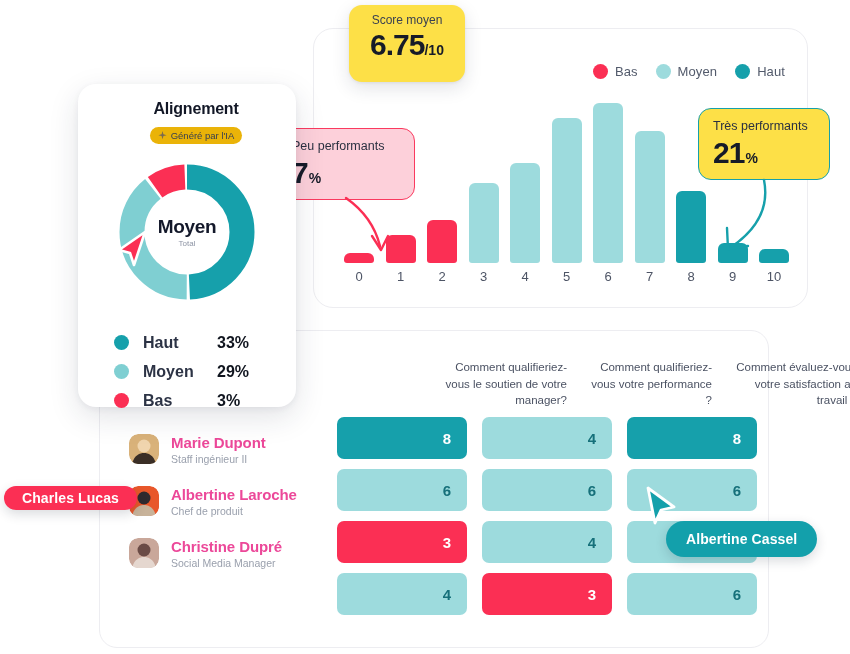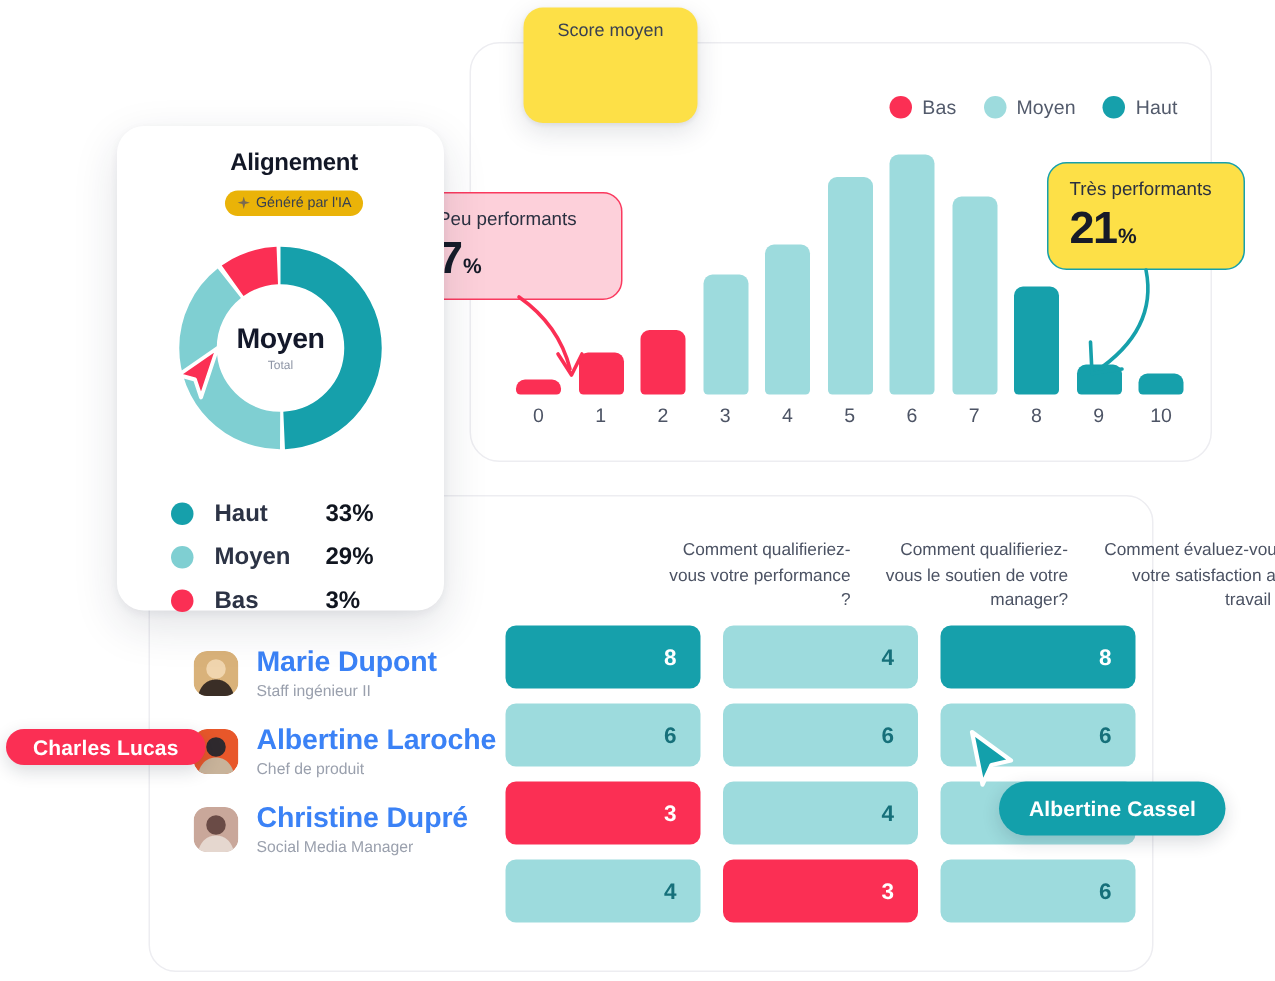--- a/index.html
+++ b/index.html
@@ -219,21 +219,21 @@
   .person { display: flex; align-items: center; height: 52px; }
   .avatar {
     width: 30px; height: 30px;
     border-radius: 9px;
     flex: 0 0 30px;
     overflow: hidden;
     position: relative;
   }
   .avatar svg { display: block; width: 30px; height: 30px; }
   .p-text { margin-left: 12px; }
-  .p-name { font-size: 19px; font-weight: 700; color: #3b82f6; letter-spacing: -.1px; }
+  .p-name { font-size: 15px; font-weight: 700; color: #ec4899; letter-spacing: -.1px; }
   .p-role { font-size: 10.5px; color: #9aa0ad; margin-top: 2px; }
 
   #grid {
     position: absolute;
     left: 237px;
     top: 86px;
     width: 420px;
   }
   .grid-row { display: flex; gap: 15px; margin-bottom: 10px; }
   .cell {
@@ -348,20 +348,24 @@
         <div class="xtick">6</div>
         <div class="xtick">7</div>
         <div class="xtick">8</div>
         <div class="xtick">9</div>
         <div class="xtick">10</div>
       </div>
   </div>
 
   <div id="score-card">
     <div class="score-label">Score moyen</div>
+    <div class="score-val">
+      <span>6.75</span>
+        <span class="score-den">/10</span>
+    </div>
   </div>
 
   <div class="callout" id="callout-low">
     <div class="c-label">Peu performants</div>
     <div class="c-val">
       <span>7</span>
         <span class="c-pct">%</span>
     </div>
   </div>
   <svg class="arrow-svg" style="left:340px;top:196px;width:70px;height:64px" viewBox="0 0 70 64">
@@ -376,22 +380,22 @@
         <span class="c-pct">%</span>
     </div>
   </div>
   <svg class="arrow-svg" style="left:718px;top:178px;width:66px;height:82px" viewBox="0 0 66 82">
     <path d="M46 2 C 52 32, 36 54, 12 70" stroke="#16a0ab" stroke-width="2.4" fill="none" stroke-linecap="round"></path>
     <path d="M9 50 L10 71 L30 68" stroke="#16a0ab" stroke-width="2.4" fill="none" stroke-linecap="round" stroke-linejoin="round"></path>
   </svg>
 
   <div class="panel" id="table-panel">
     <div id="col-headers">
+        <div class="col-head">Comment qualifieriez-vous le soutien de votre manager?</div>
         <div class="col-head">Comment qualifieriez-vous votre performance ?</div>
-        <div class="col-head">Comment qualifieriez-vous le soutien de votre manager?</div>
         <div class="col-head">Comment évaluez-vous votre satisfaction au travail ?</div>
       </div>
     <div id="people">
         <div class="person">
           <span class="avatar">
             <svg viewBox="0 0 30 30">
               <rect width="30" height="30" rx="9" fill="#d9b27a"></rect>
               <circle cx="15" cy="12" r="6.5" fill="#f0d5ae"></circle>
               <path d="M3 30 C5 21 11 19 15 19 C19 19 25 21 27 30 Z" fill="#3a2e26"></path>
             </svg>

